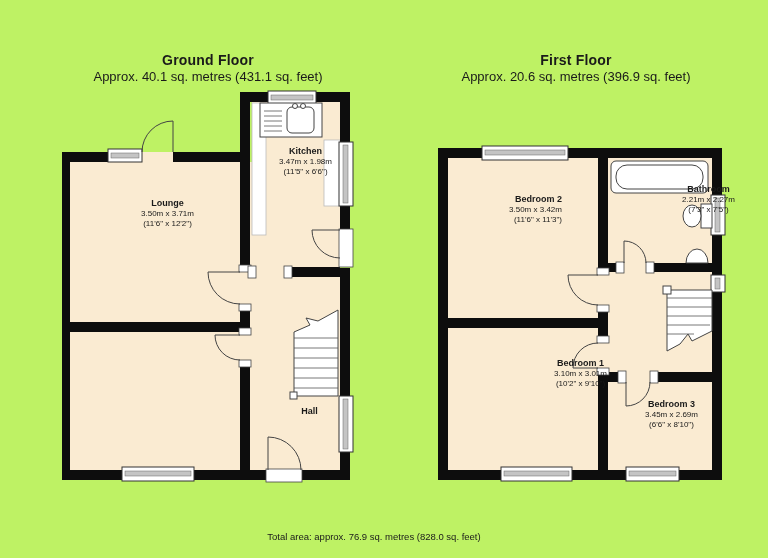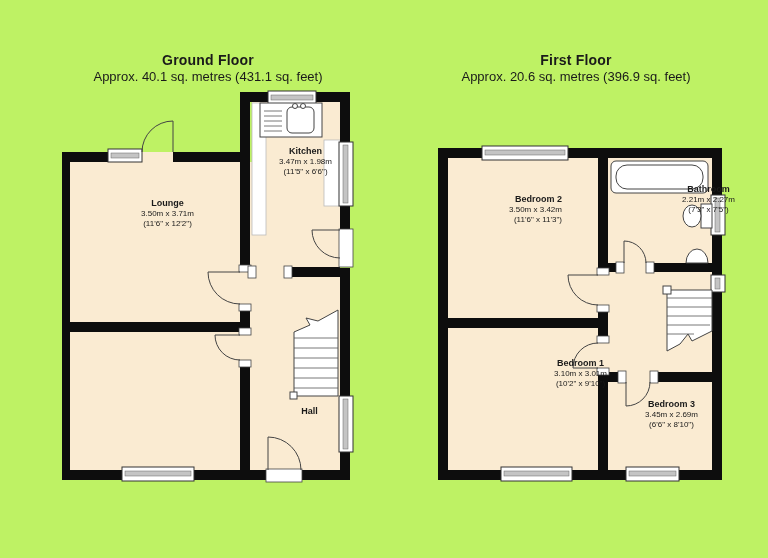--- a/index.html
+++ b/index.html
@@ -263,13 +263,14 @@
     <div class="room-dim">3.10m x 3.01m</div>
     <div class="room-dim">(10'2" x 9'10")</div>
   </div>
 
   <div class="room-label" style="left:660px; top:399px;">
     <div class="room-name">Bedroom 3</div>
     <div class="room-dim">3.45m x 2.69m</div>
     <div class="room-dim">(6'6" x 8'10")</div>
   </div>
 
+  <div class="label footer" style="left:374px; top:531px;">Total area: approx.  76.9 sq. metres (828.0 sq. feet)</div>
 </div>
 
 </body></html>

